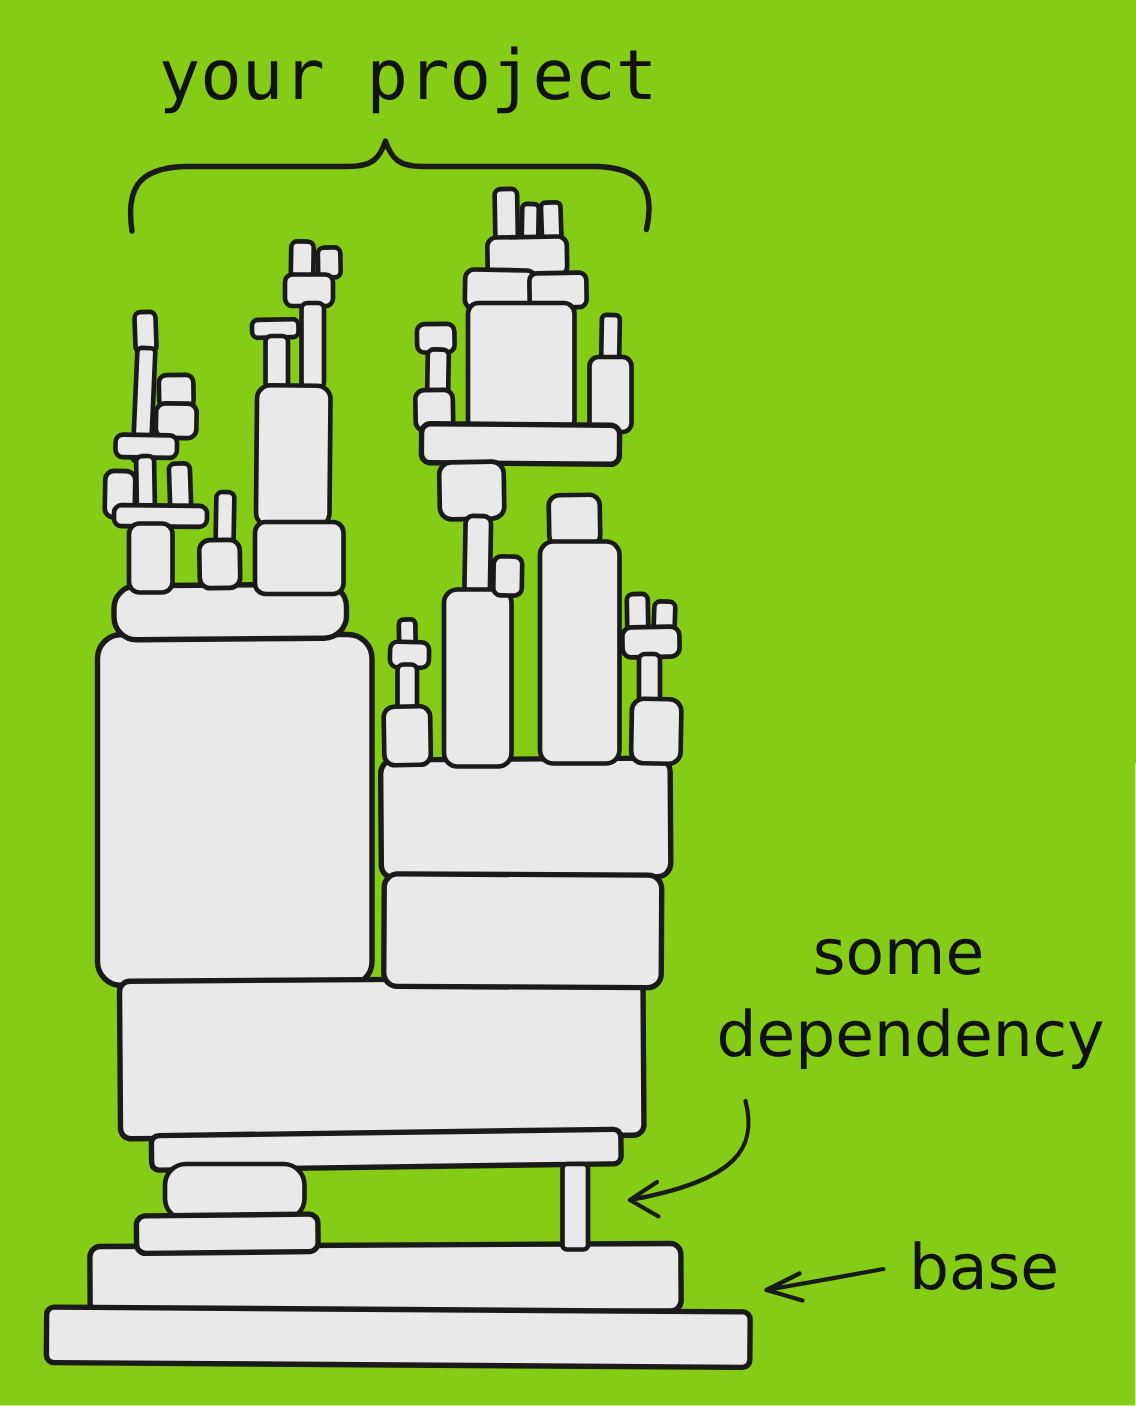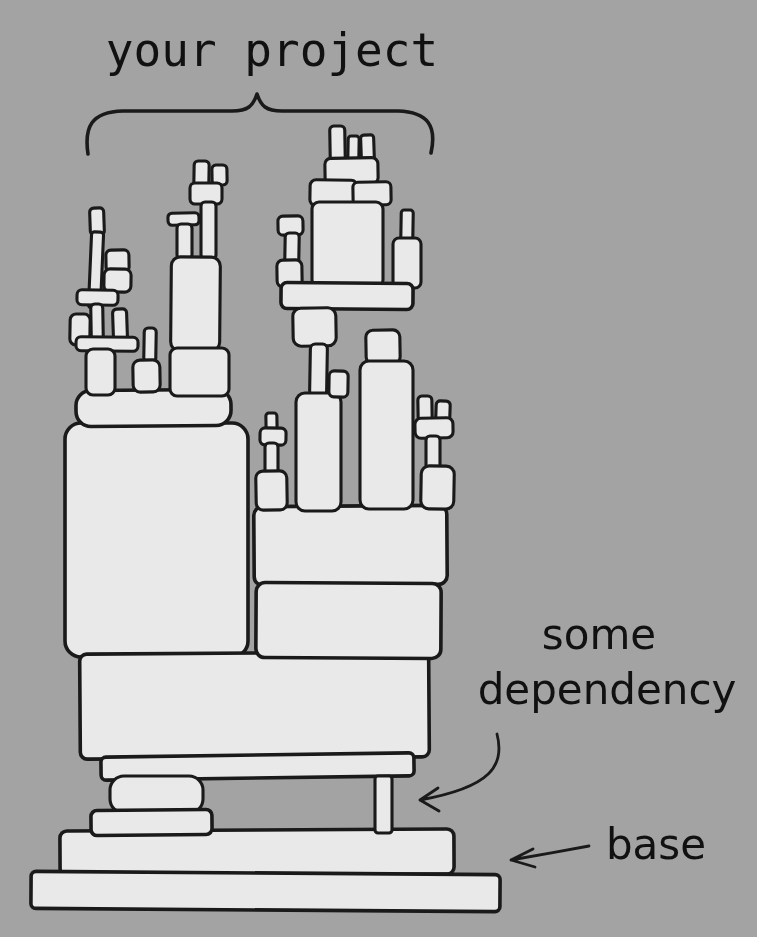--- a/index.html
+++ b/index.html
@@ -4,21 +4,21 @@
 <style>
   html, body {
     margin: 0;
     padding: 0;
     background: #ffffff;
   }
   .stage {
     position: relative;
     width: 757px;
     height: 937px;
-    background: #a3a3a3;
+    background: #84cc16;
     overflow: hidden;
   }
   svg { display: block; }
   .blk {
     stroke-linejoin: round;
   }
   .annot {
     fill: none;
     stroke-linecap: round;
     stroke-linejoin: round;

